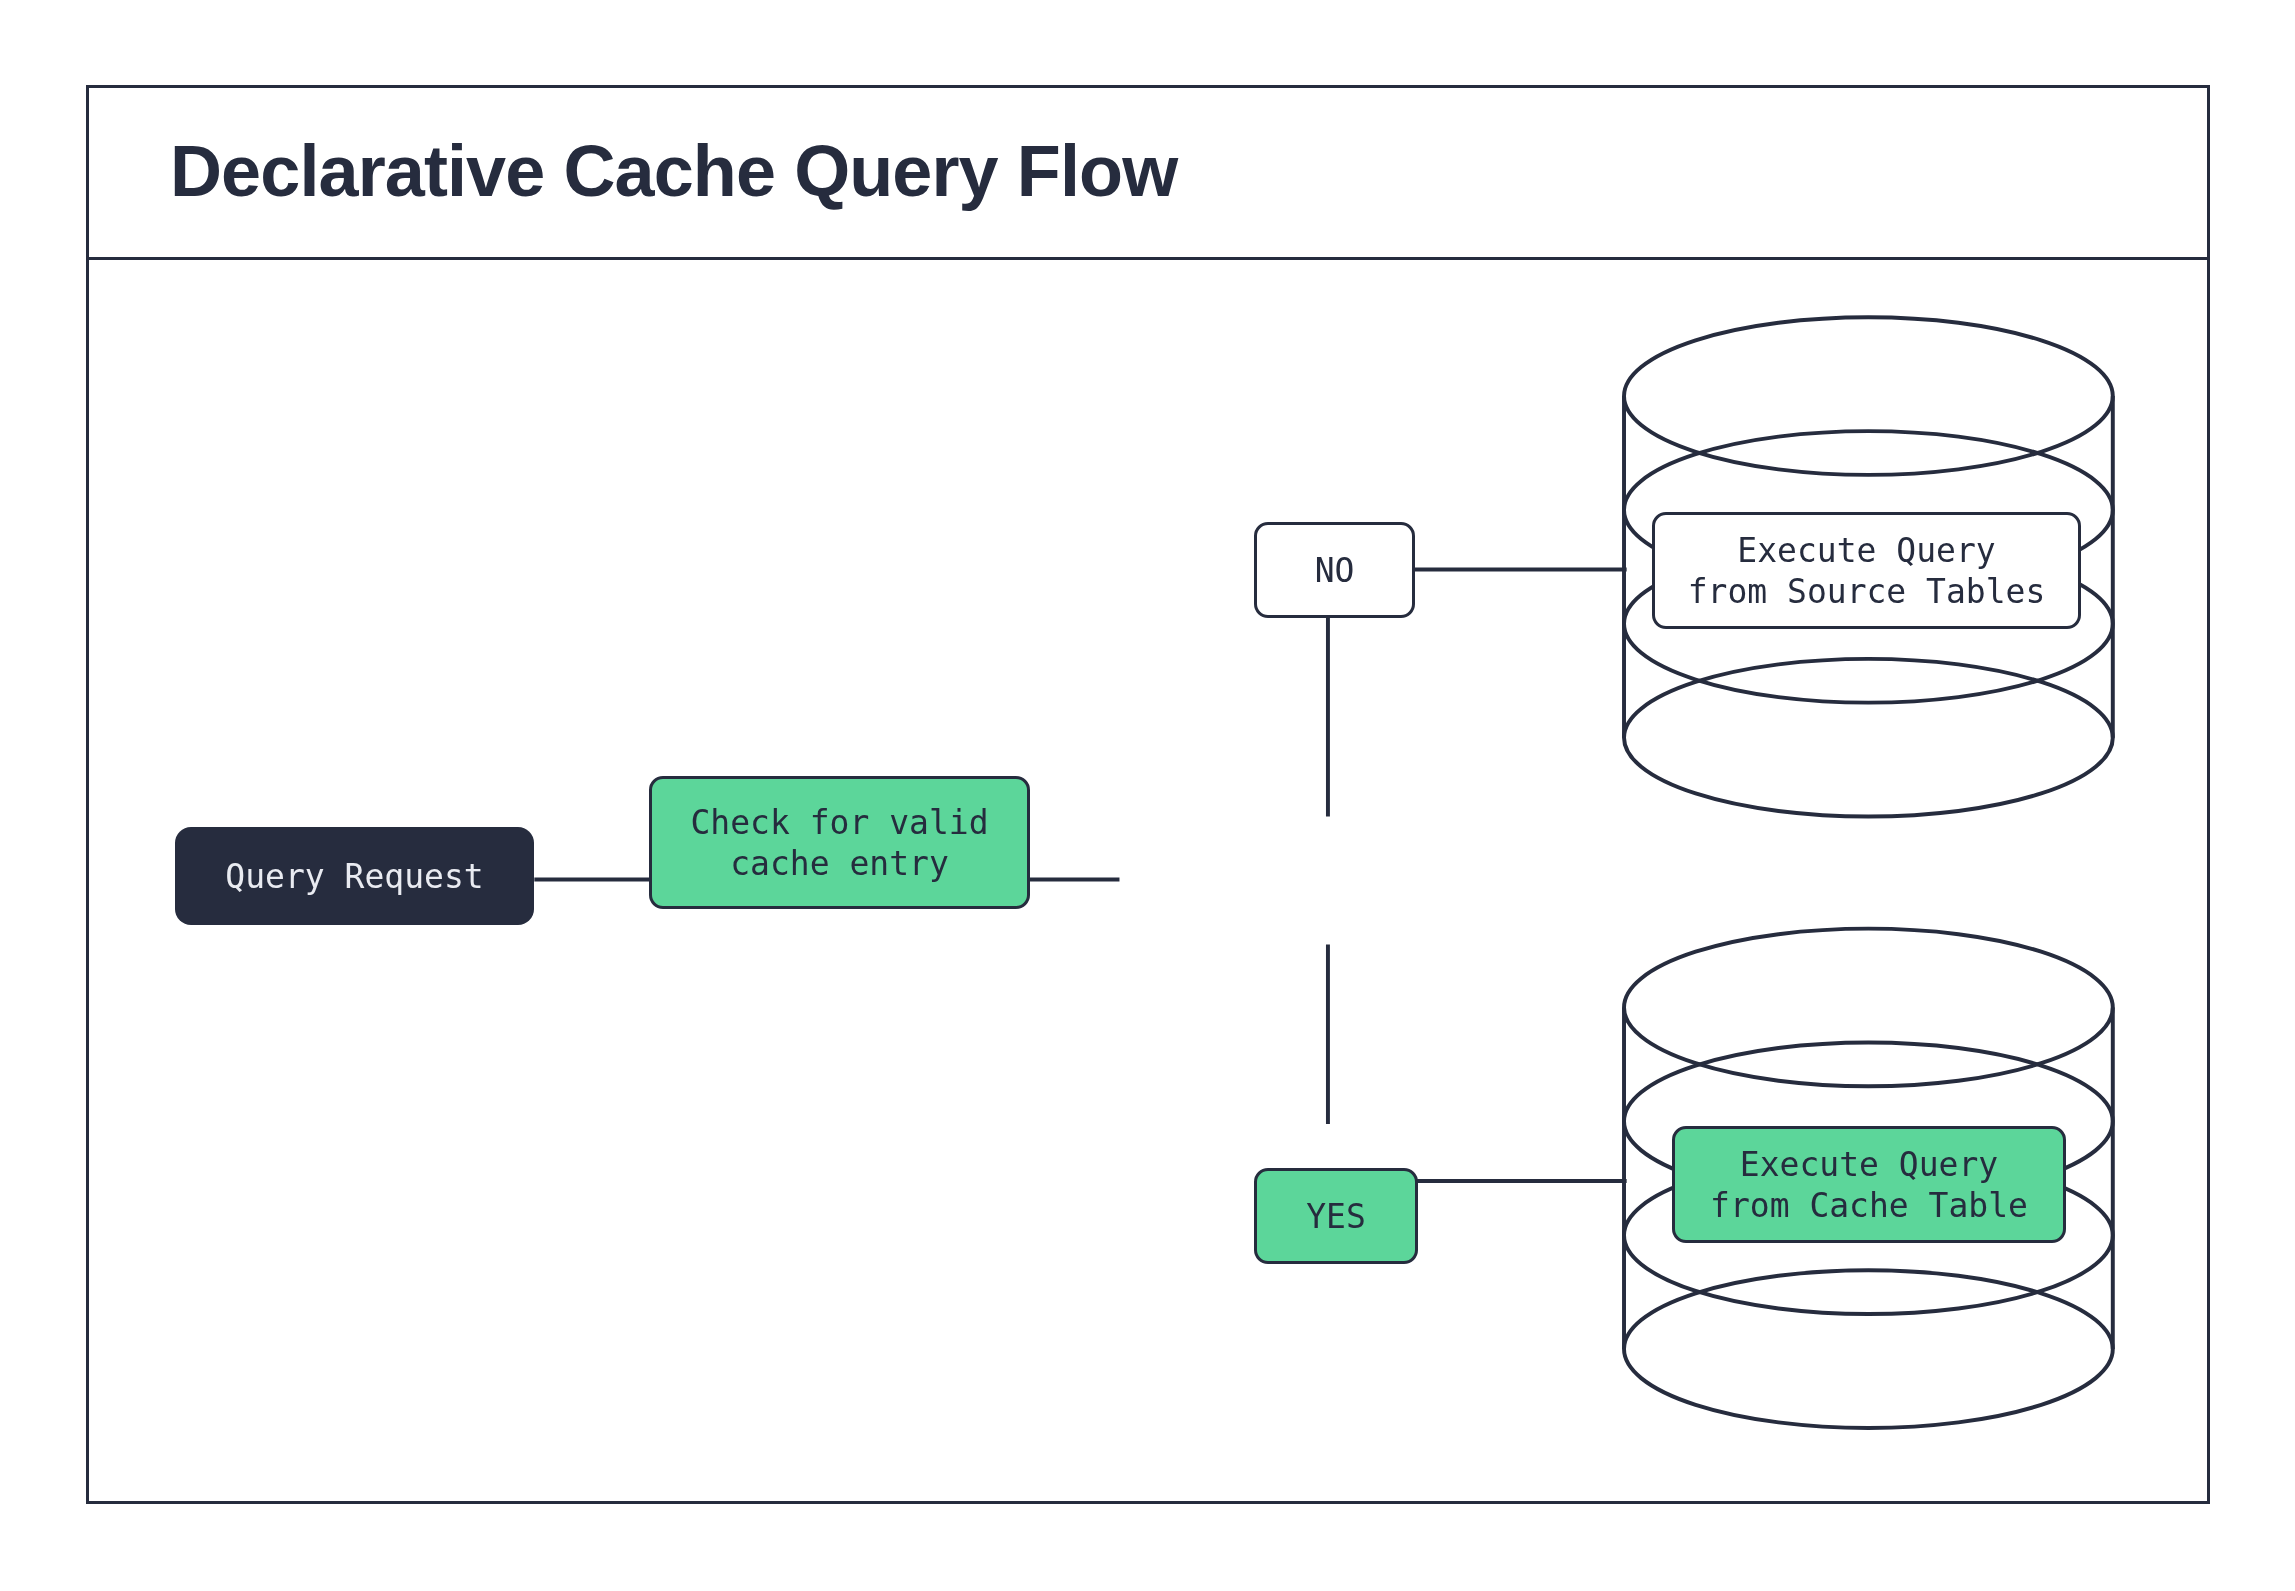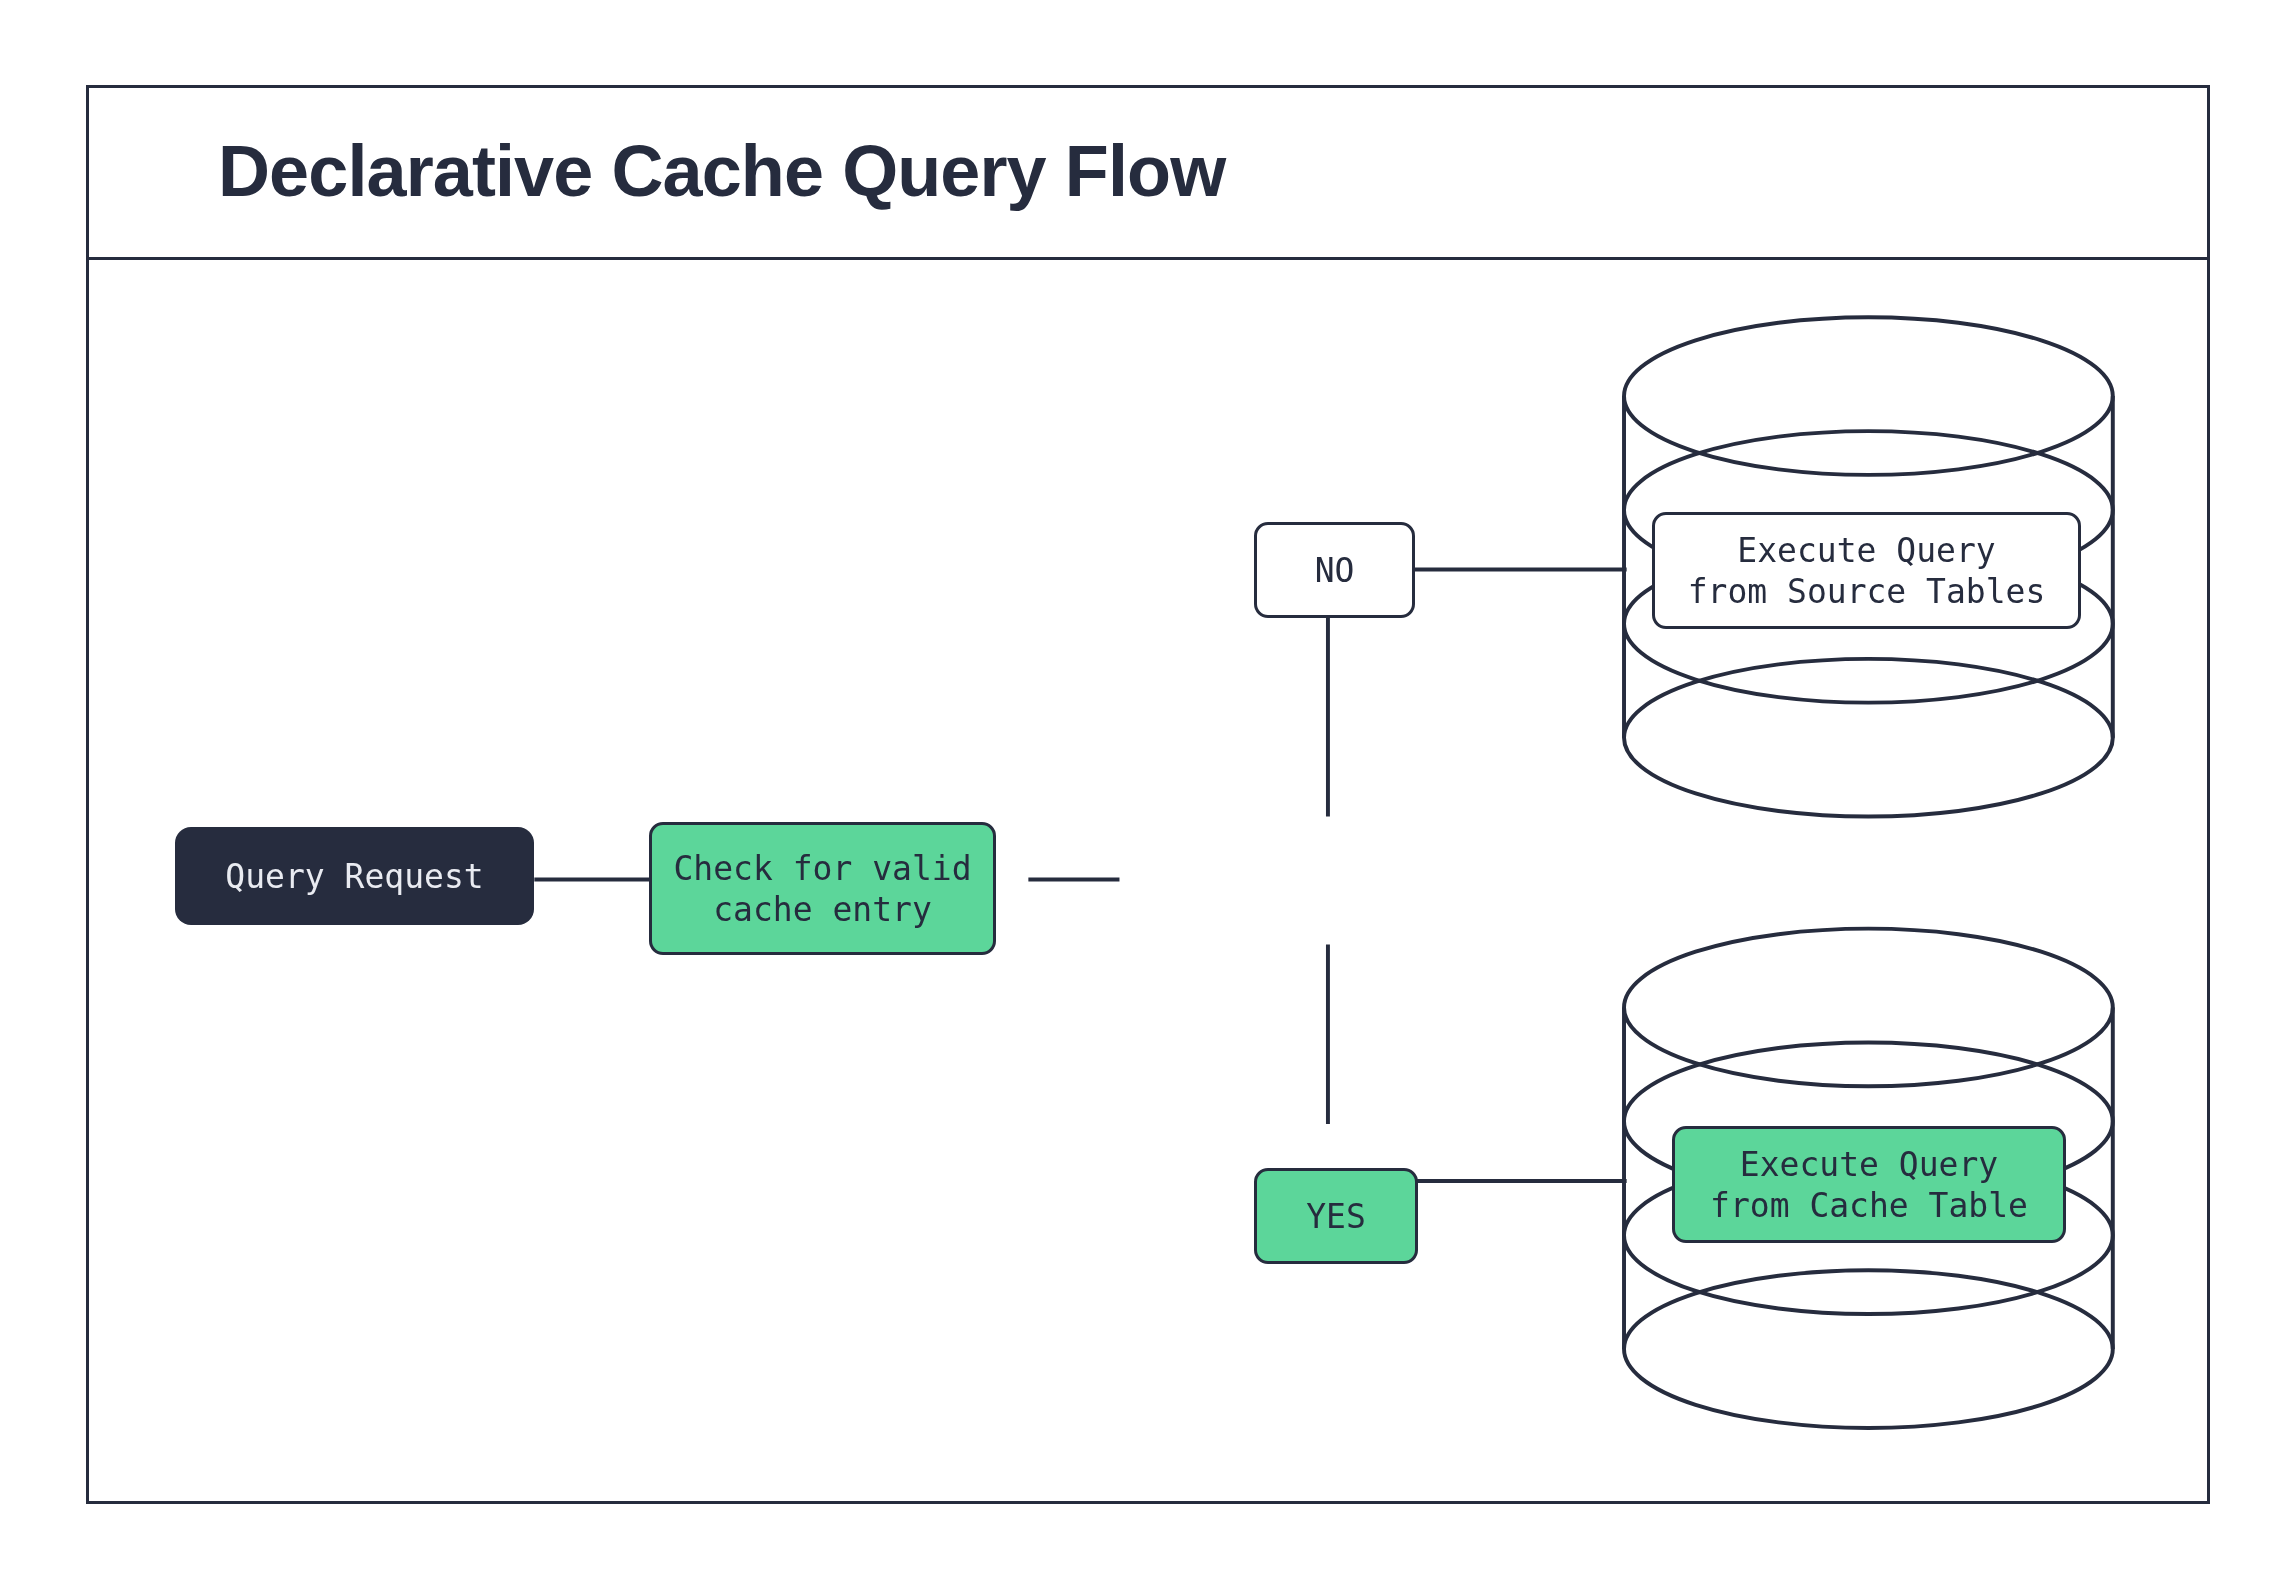--- a/index.html
+++ b/index.html
@@ -26,22 +26,22 @@
   .header {
     position: absolute;
     left: 86px; top: 85px;
     width: 2124px; height: 175px;
     border-bottom: 3.5px solid var(--ink, #262C3E);
     box-sizing: border-box;
     display: flex;
     align-items: center;
   }
   .title {
-    margin: 16px;
-    padding-left: 116px;
+    margin: 0;
+    padding-left: 84px;
     font-family: "Liberation Sans", sans-serif;
     font-weight: 700;
     font-size: 72px;
     letter-spacing: -0.9px;
     color: var(--ink, #262C3E);
   }
 
   svg.diagram-layer {
     position: absolute;
     left: 0; top: 0;
@@ -65,21 +65,21 @@
     font-size: 33px;
     line-height: 41px;
   }
   .node.dark   { background: var(--ink, #262C3E); color: var(--light, #E9EBF1); border-radius: 16px; }
   .node.green  { background: var(--green, #5CD69A); color: var(--ink, #262C3E);
                  border: 3.5px solid var(--ink, #262C3E); border-radius: 14px; }
   .node.plain  { background: var(--paper, #fff); color: var(--ink, #262C3E);
                  border: 3.5px solid var(--ink, #262C3E); border-radius: 14px; }
 
   .n-query    { left: 175px;  top: 827px;  width: 359px; height: 98px; color: #F2F4F8; }
-  .n-check    { left: 649px;  top: 822px;  width: 347px; height: 133px; }
+  .n-check    { left: 649px;  top: 776px;  width: 381px; height: 133px; }
   .n-decision { left: 1116px; top: 813px;  width: 424px; height: 135px; }
   .n-no       { left: 1254px; top: 522px;  width: 161px; height: 96px; border-radius: 12.3px; }
   .n-yes      { left: 1254px; top: 1168px; width: 164px; height: 96px; border-radius: 12.3px; }
   .n-src      { left: 1652px; top: 512px;  width: 429px; height: 117px; border-radius: 12.3px; }
   .n-cache    { left: 1672px; top: 1126px; width: 394px; height: 117px; border-radius: 12.3px; }
 </style>
 </head>
 <body>
 
 <div class="canvas">

